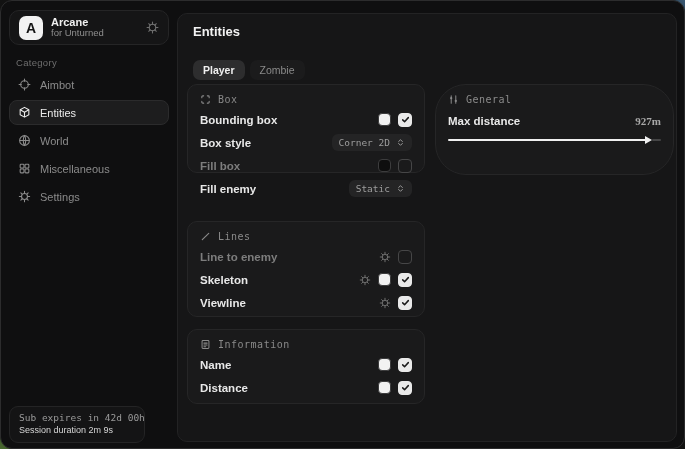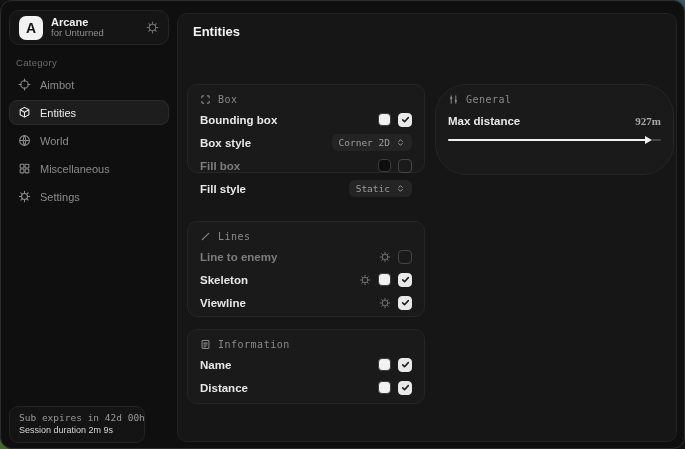--- a/index.html
+++ b/index.html
@@ -172,20 +172,24 @@
 
     <div class="footer-card">
       <div class="footer-line1">Sub expires in 42d 00h</div>
       <div class="footer-line2">Session duration 2m 9s</div>
     </div>
   </div>
 
   <div class="main">
     <div class="main-title">Entities</div>
 
+    <div class="tabs">
+      <div class="tab active">Player</div>
+      <div class="tab">Zombie</div>
+    </div>
 
     <div class="card" style="left:9px; top:70px; width:238px; height:89px;">
       <div class="card-header">
         <span>
           <svg width="11" height="11" viewBox="0 0 24 24" fill="none" stroke="currentColor" stroke-width="2.4" stroke-linecap="round">
             <path d="M4 8V6a2 2 0 012-2h2M16 4h2a2 2 0 012 2v2M20 16v2a2 2 0 01-2 2h-2M8 20H6a2 2 0 01-2-2v-2"></path>
           </svg>
         </span>
         <span>Box</span>
       </div>
@@ -212,21 +216,21 @@
         </span>
       </div>
       <div class="row">
         <span class="row-label dim">Fill box</span>
         <span class="controls">
           <span class="swatch" style="background: rgb(14, 14, 14);"></span>
           <span class="checkbox"></span>
         </span>
       </div>
       <div class="row">
-        <span class="row-label">Fill style</span>
+        <span class="row-label">Fill enemy</span>
         <span class="dropdown">
           <span>Static</span>
           <span>
             <svg width="9" height="9" viewBox="0 0 24 24" fill="none" stroke="currentColor" stroke-width="2.6" stroke-linecap="round" stroke-linejoin="round">
                 <path d="M7 9.5L12 4.5l5 5M7 14.5l5 5 5-5"></path>
               </svg>
           </span>
         </span>
       </div>
     </div>

